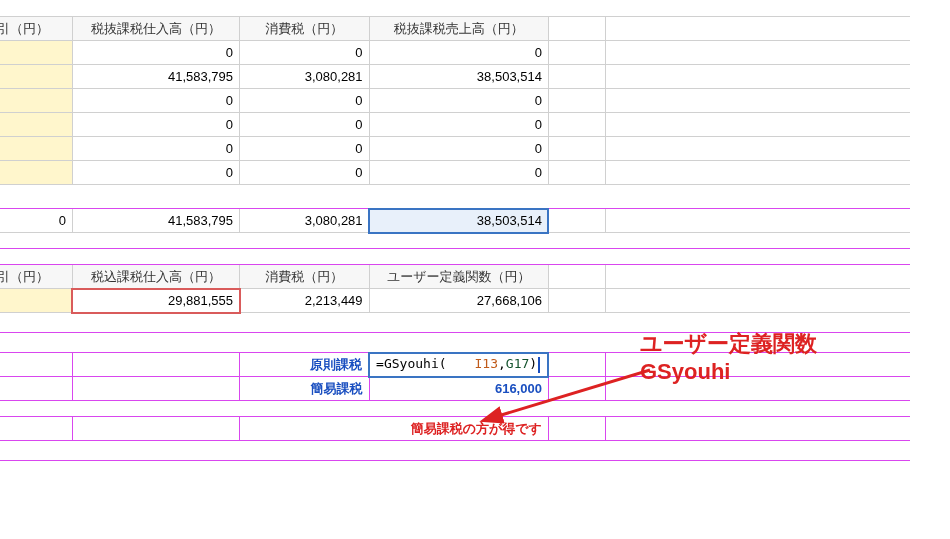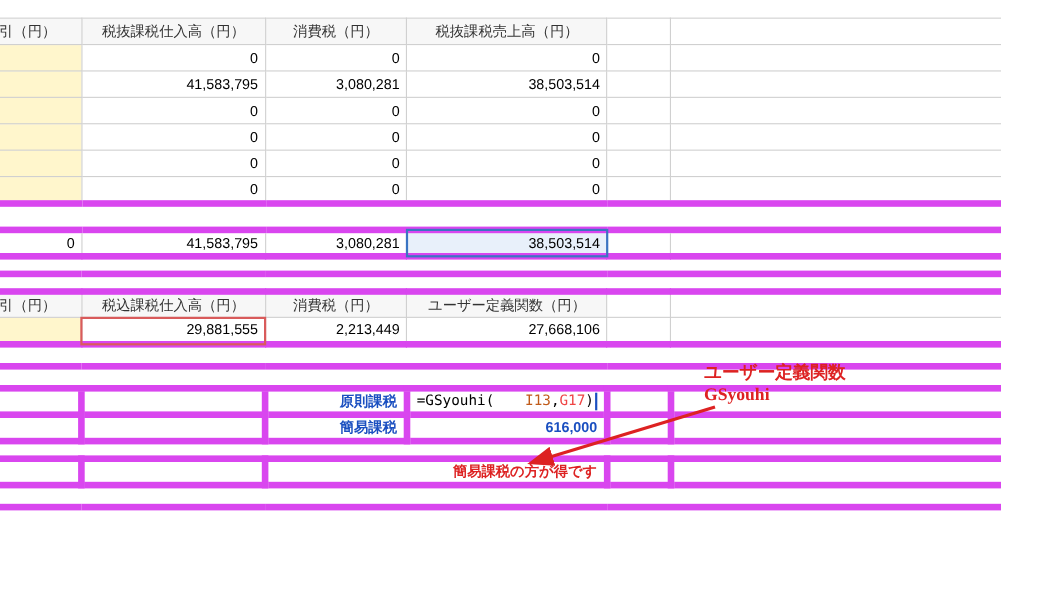--- a/index.html
+++ b/index.html
@@ -41,21 +41,21 @@
   .num { text-align: right; font-variant-numeric: tabular-nums; }
   .cell-highlight-blue {
     background: #e8f0fa;
     outline: 2px solid #3a74c3;
     outline-offset: -1px;
   }
   .cell-highlight-red {
     outline: 2px solid #d95b5b;
     outline-offset: -1px;
   }
-  .noborder td { border: 6px solid #d946ef; }
+  .noborder td { border: 1px solid #d946ef; }
   .label-gensoku,
   .label-kani {
     color: #1a4fc0;
     font-weight: bold;
     text-align: right;
     padding-right: 10px;
   }
   .val-kani {
     color: #1a4fc0;
     font-weight: bold;
@@ -64,41 +64,40 @@
   .formula-cell {
     text-align: left;
     border: 2px solid #3a74c3 !important;
     padding: 2px 4px;
     font-family: Consolas, Menlo, monospace;
     position: relative;
   }
   .formula-cell .eq { color: #000; }
   .formula-cell .fn { color: #000; }
   .formula-cell .arg1 { color: #c05b1a; margin-left: 28px; }
-  .formula-cell .arg2 { color: #ef4444; }
+  .formula-cell .arg2 { color: #14532d; }
   .cursor-bar {
     display: inline-block;
     width: 0;
     border-right: 2px solid #1a4fc0;
     height: 16px;
     vertical-align: middle;
     margin-left: 1px;
   }
   .tip-msg {
     color: #d22;
     font-weight: bold;
     text-align: right;
   }
   .annotation {
     position: absolute;
     color: #d22;
     font-weight: bold;
-    font-size: 16px;
+    font-size: 22px;
     line-height: 1.25;
-    font-family: Liberation Serif, serif;
   }
   .arrow-svg {
     position: absolute;
     pointer-events: none;
   }
 </style>
 </head>
 <body>
 
 <table class="sheet">

